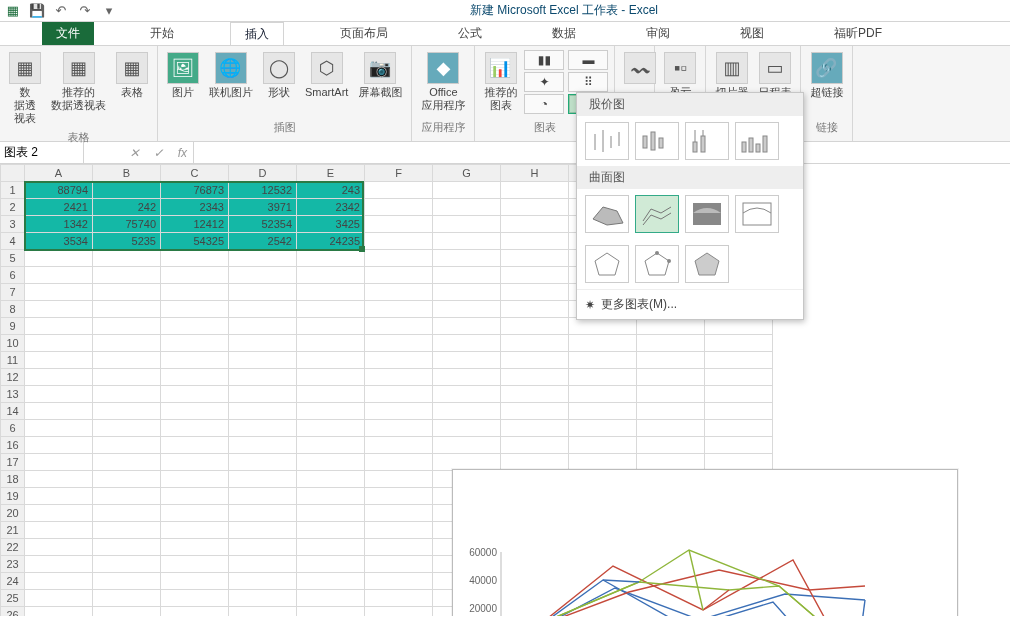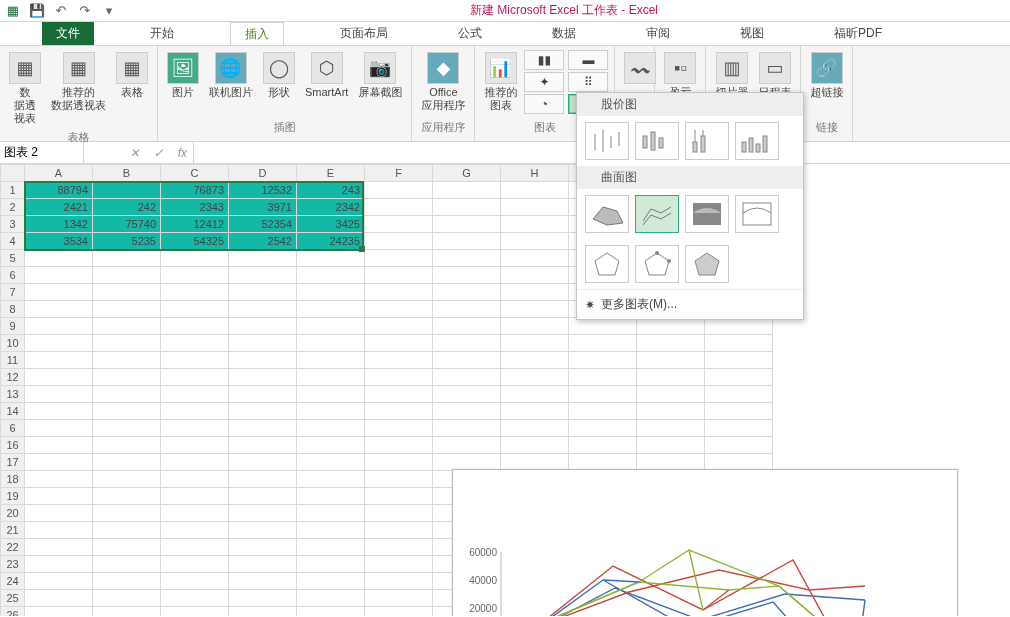--- a/index.html
+++ b/index.html
@@ -2,45 +2,45 @@
 <html><head>
 <meta charset="utf-8">
 <style>
   * { box-sizing: border-box; margin: 0; padding: 0; font-family: "Microsoft YaHei", "Segoe UI", sans-serif; }
   body { width: 1010px; height: 617px; background: #fff; font-size: 12px; color: #444; position: relative; overflow: hidden; }
 
   
   .titlebar { height: 22px; background: #fff; border-bottom: 1px solid #d4d4d4; display: flex; align-items: center; }
   .qa { display: flex; align-items: center; gap: 6px; padding-left: 4px; }
   .qa-icon { width: 18px; height: 18px; display: flex; align-items: center; justify-content: center; color: #666; font-size: 13px; }
-  .title { flex: 1; text-align: center; color: #be185d; font-size: 12px; }
+  .title { flex: 1; text-align: center; color: #0c4a6e; font-size: 12px; }
 
   
   .tabs { height: 24px; display: flex; align-items: stretch; background: #fff; border-bottom: 1px solid #d4d4d4; }
   .tab { padding: 0 14px; display: flex; align-items: center; font-size: 12px; color: #444; cursor: pointer; margin-left: 42px; }
   .tab.file { background: #1a6b3a; color: #fff; }
-  .tab.active { background: #fff; color: #4d7c0f; border: 1px solid #d4d4d4; border-bottom: none; }
+  .tab.active { background: #fff; color: #0f172a; border: 1px solid #d4d4d4; border-bottom: none; }
 
   
   .ribbon { height: 96px; background: #f5f5f5; border-bottom: 1px solid #d4d4d4; display: flex; position: relative; }
   .group { padding: 4px 6px; border-right: 1px solid #d6d6d6; display: flex; flex-direction: column; justify-content: space-between; }
   .group-top { display: flex; gap: 4px; align-items: flex-start; flex: 1; }
   .group-label { font-size: 11px; color: #777; text-align: center; padding-top: 2px; padding-bottom: 2px; }
   .big-btn { display: flex; flex-direction: column; align-items: center; gap: 2px; padding: 2px 3px; cursor: pointer; }
   .big-btn .icon { width: 32px; height: 32px; background: #e6e6e6; border: 1px solid #ccc; display: flex; align-items: center; justify-content: center; font-size: 18px; color: #555; }
   .big-btn .icon.green { background: #4a8; color: #fff; }
   .big-btn .icon.blue { background: #6ab; color: #fff; }
   .big-btn .lbl { font-size: 11px; color: #444; text-align: center; line-height: 1.2; white-space: pre; }
   .small-col { display: flex; flex-direction: column; gap: 2px; }
   .small-btn { width: 40px; height: 20px; border: 1px solid #ccc; background: #fafafa; display: flex; align-items: center; justify-content: center; font-size: 12px; cursor: pointer; }
   .small-btn.active { background: #bfe0c9; border: 1px solid #2a7; box-shadow: inset 0 0 0 1px rgba(40,130,80,0.3); }
 
   
   .popover { position: absolute; left: 576px; top: 46px; width: 228px; background: #fff; border: 1px solid #c6c6c6; box-shadow: 1px 2px 6px rgba(0,0,0,0.25); z-index: 10; }
-  .pop-cat { background: #eee; padding: 3px 24px; font-size: 12px; color: #555; }
+  .pop-cat { background: #eee; padding: 3px 12px; font-size: 12px; color: #555; }
   .pop-row { display: flex; gap: 6px; padding: 6px 8px; flex-wrap: wrap; }
   .pop-item { width: 44px; height: 38px; border: 1px solid #ccc; background: #fff; display: flex; align-items: center; justify-content: center; cursor: pointer; }
   .pop-item.sel { background: #d0ead6; border: 1px solid #3a8; }
   .pop-item svg { width: 36px; height: 30px; }
   .pop-more { padding: 6px 8px; display: flex; align-items: center; gap: 6px; border-top: 1px solid #eee; cursor: pointer; }
 
   
   .formula-row { height: 22px; border-bottom: 1px solid #d4d4d4; display: flex; align-items: stretch; justify-content: space-between; }
   .name-box { width: 84px; border-right: 1px solid #d4d4d4; padding: 0 4px; display: flex; align-items: center; }
   .name-box input { border: none; outline: none; width: 100%; font-size: 12px; }

